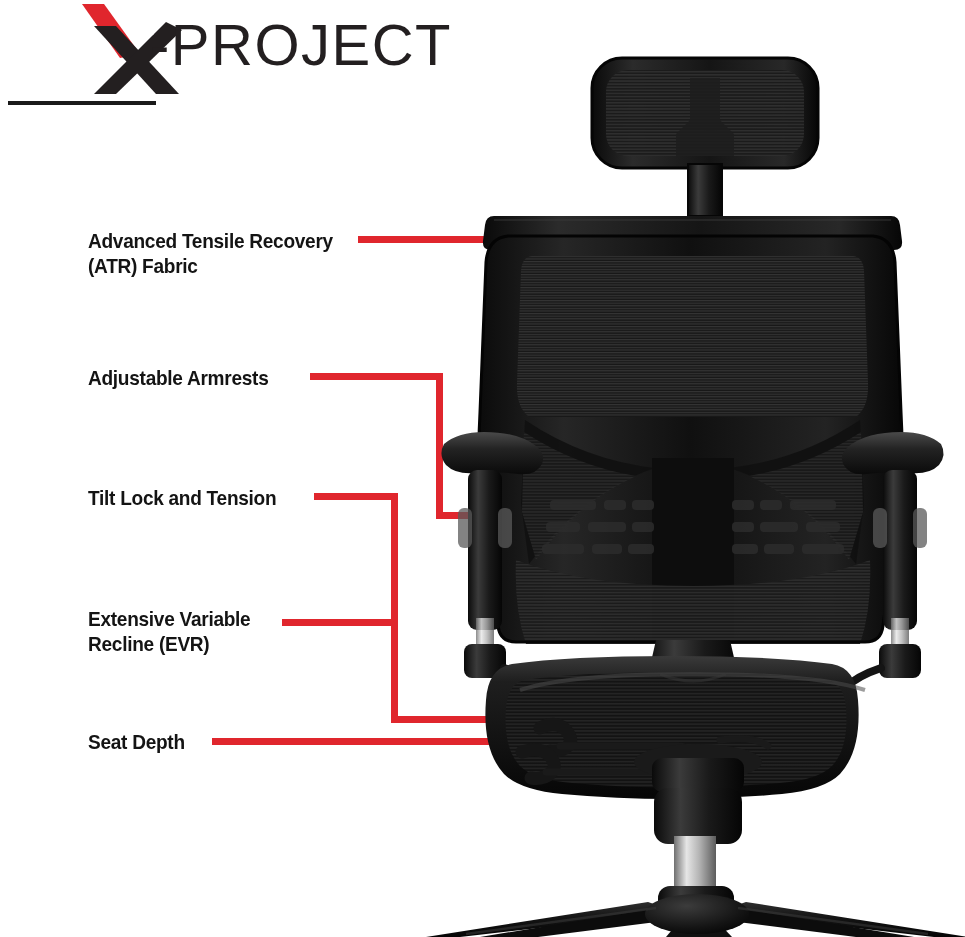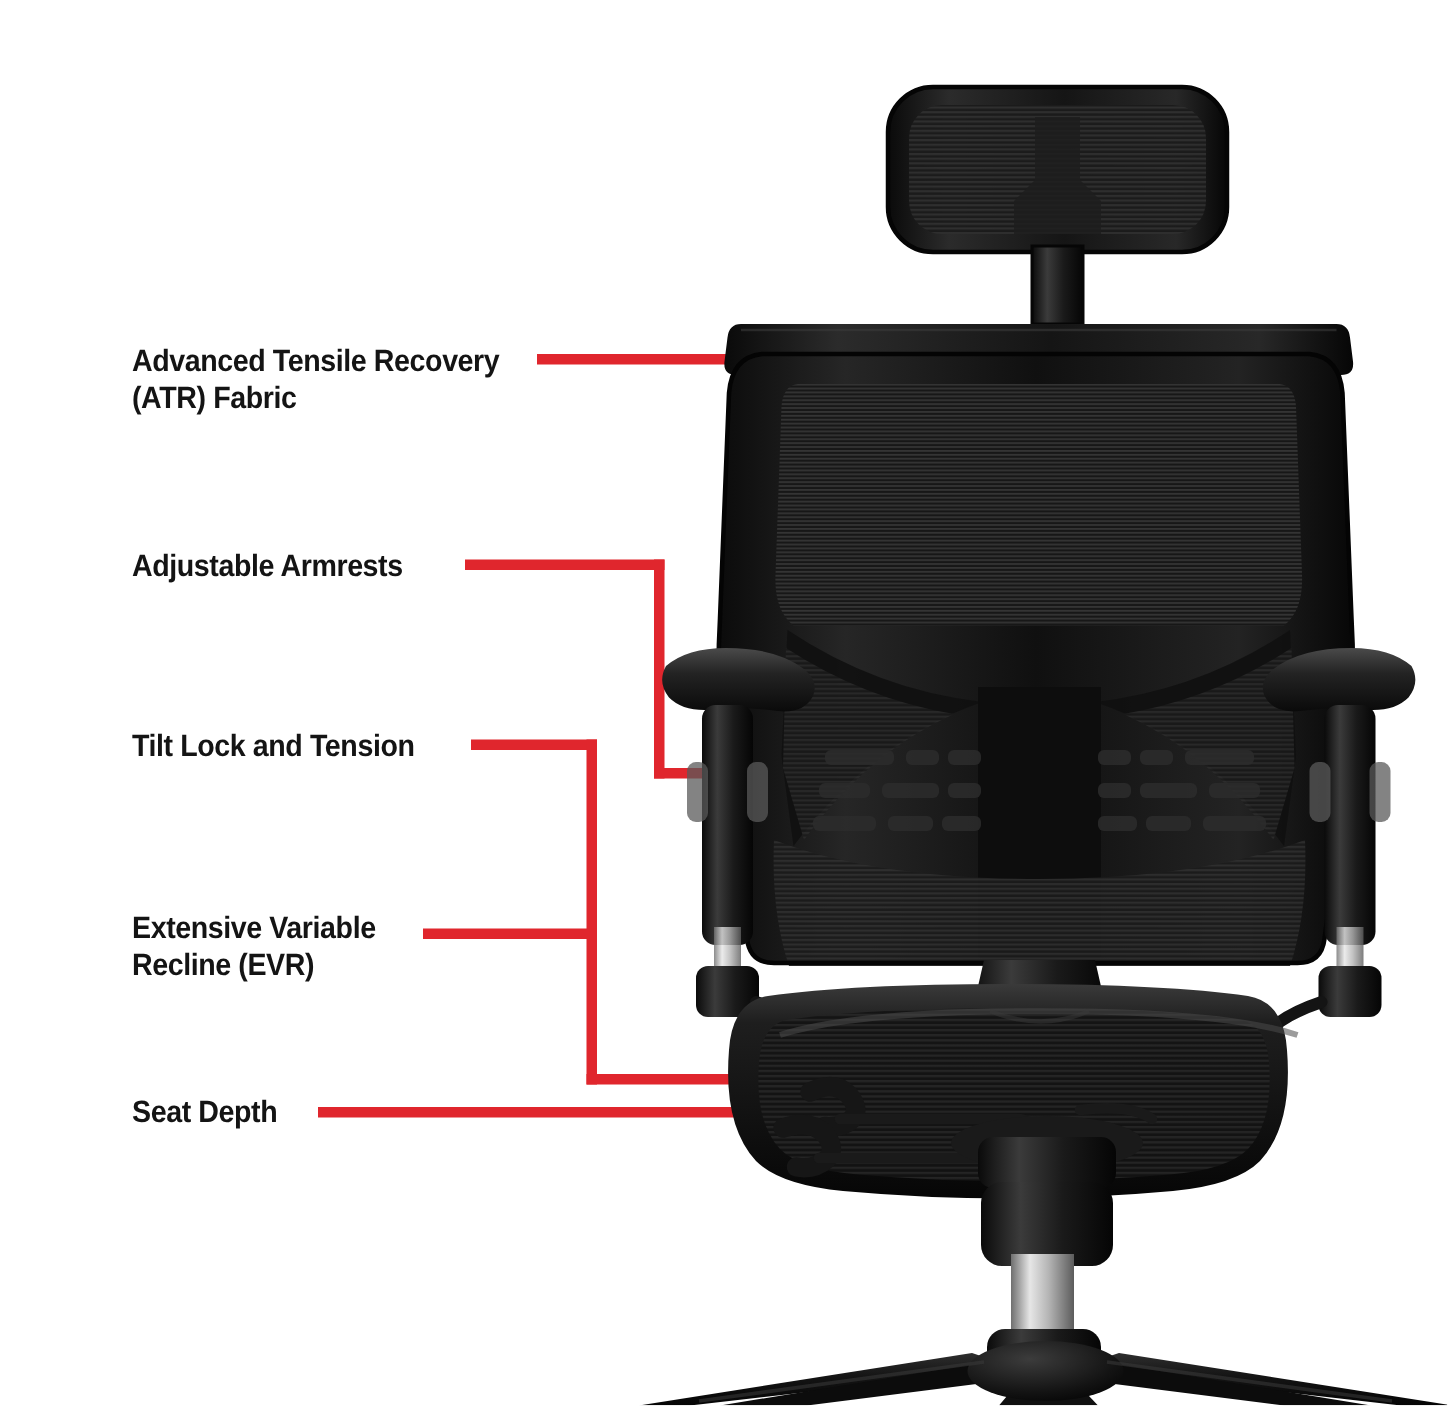--- a/index.html
+++ b/index.html
@@ -76,20 +76,38 @@
     position:absolute;
     left:420px; top:40px;
     width:545px; height:897px;
   }
 </style>
 </head>
 <body>
 
 <div id="page">
 
+  <div id="brand">
+
+    <svg id="logo-mark" viewBox="0 0 104 92" aria-hidden="true">
+
+      <polygon points="4,2 26,2 62,52 42,56" fill="#e0262d"></polygon>
+
+      <polygon points="16,24 38,24 101,92 78,92" fill="#231f20"></polygon>
+      <polygon points="88,20 104,28 38,92 16,92" fill="#231f20"></polygon>
+
+      <polygon points="60,30 72,22 76,32 64,40" fill="#ffffff"></polygon>
+    </svg>
+
+    <svg id="logo-wordmark" viewBox="0 0 340 62">
+      <text x="0" y="49" font-family="Liberation Sans, sans-serif" font-size="58" font-weight="400" letter-spacing="1.5" fill="#231f20">-PROJECT</text>
+    </svg>
+
+    <div id="brand-rule"></div>
+  </div>
 
   <div class="callout-label" style="left:88px; top:228px; width:280px;">Advanced Tensile Recovery
 (ATR) Fabric</div>
   <div class="leader leader-h" style="left:358px; top:236px; width:185px;"></div>
   <div class="endpoint" style="left:538px; top:229px;"></div>
 
   <div class="callout-label" style="left:88px; top:365px; width:280px;">Adjustable Armrests</div>
   <div class="leader leader-h" style="left:310px; top:373px; width:133px;"></div>
   <div class="leader leader-v" style="left:436px; top:373px; height:146px;"></div>
   <div class="leader leader-h" style="left:436px; top:512px; width:50px;"></div>

